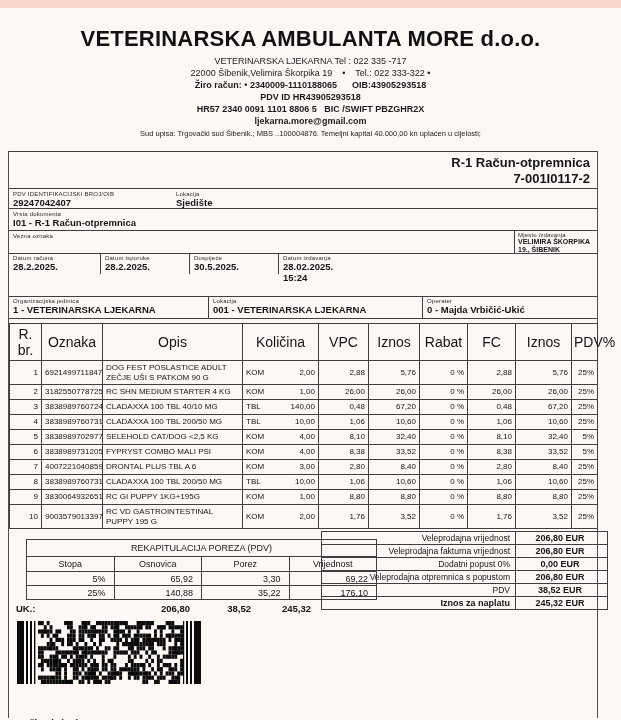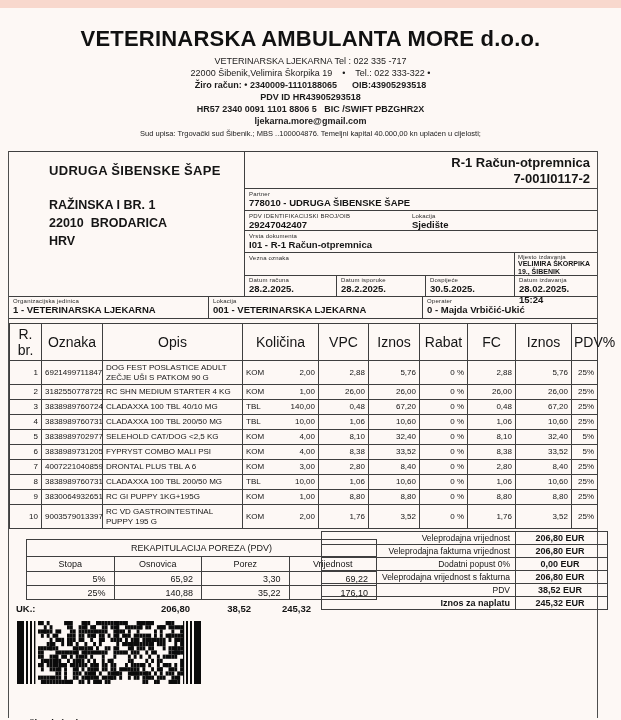--- a/index.html
+++ b/index.html
@@ -114,36 +114,25 @@
   <div class="co-line bold">Žiro račun: • 2340009-1110188065      OIB:43905293518</div>
   <div class="co-line bold">PDV ID HR43905293518</div>
   <div class="co-line bold">HR57 2340 0091 1101 8806 5   BIC /SWIFT PBZGHR2X</div>
   <div class="co-line bold">ljekarna.more@gmail.com</div>
   <div class="co-line small">Sud upisa: Trgovački sud Šibenik.; MBS ..100004876. Temeljni kapital 40.000,00 kn uplaćen u cijelosti;</div>
 </div>
 
 <div id="frame">
 
   <div id="main-box">
-    <div id="customer-cell">
-      <div class="cust-name">UDRUGA ŠIBENSKE ŠAPE</div>
-      <div class="gap"></div>
-      <div class="cust-addr">RAŽINSKA I BR. 1</div>
-      <div class="cust-addr">22010  BRODARICA</div>
-      <div class="cust-addr">HRV</div>
-    </div>
 
     <div id="doc-cell">
       <div class="dc-row" id="doc-title-row">
         <div class="doc-title">R-1  Račun-otpremnica</div>
         <div class="doc-number">7-001I0117-2</div>
-      </div>
-      <div class="dc-row" id="partner-row">
-        <div class="lbl">Partner</div>
-        <div class="val">778010 - UDRUGA ŠIBENSKE ŠAPE</div>
       </div>
       <div class="dc-row" id="vat-row">
         <div class="part1">
           <div class="lbl">PDV IDENTIFIKACIJSKI BROJ/OIB</div>
           <div class="val">29247042407</div>
         </div>
         <div>
           <div class="lbl">Lokacija</div>
           <div class="val">Sjedište</div>
         </div>
@@ -852,21 +841,21 @@
               <td class="t-label">Veleprodajna fakturna vrijednost</td>
               <td class="t-value">206,80 EUR</td>
             </tr>
 
             <tr>
               <td class="t-label">Dodatni popust 0%</td>
               <td class="t-value">0,00 EUR</td>
             </tr>
 
             <tr>
-              <td class="t-label">Veleprodajna vrijednost s fakturna</td>
+              <td class="t-label">Veleprodajna otpremnica s popustom</td>
               <td class="t-value">206,80 EUR</td>
             </tr>
 
             <tr>
               <td class="t-label">PDV</td>
               <td class="t-value">38,52 EUR</td>
             </tr>
 
             <tr>
               <td class="t-label strong">Iznos za naplatu</td>

